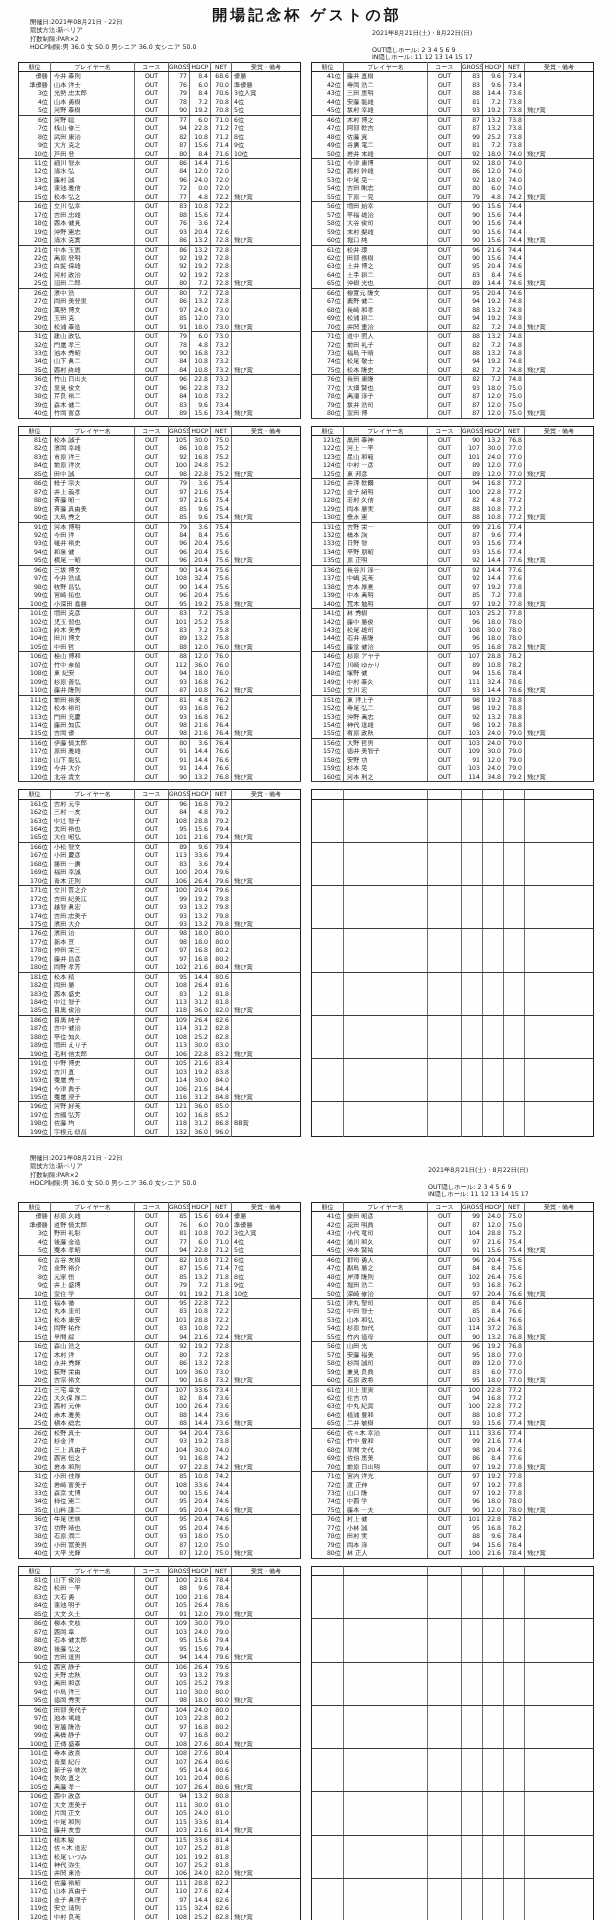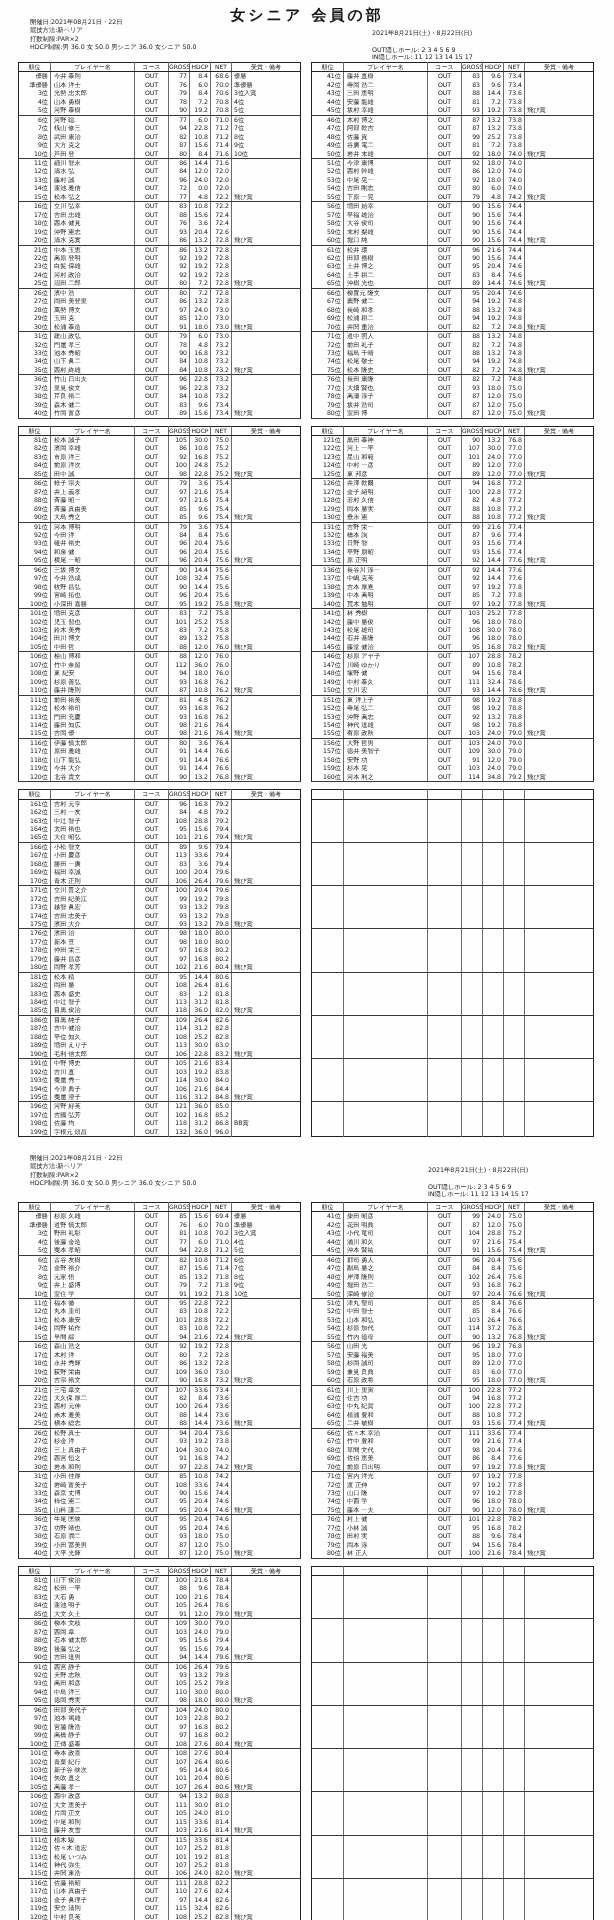--- a/index.html
+++ b/index.html
@@ -35,21 +35,21 @@
   td.c2{text-align:center;}
   td.c3,td.c4,td.c5{text-align:right;padding-right:2px;}
   td.c6{text-align:left;padding-left:2px;}
 </style>
 </head>
 <body>
 
 <div>
 
   <section class="doc doc-members">
-    <h1 class="doc-title">女シニア 会員の部</h1>
+    <h1 class="doc-title">開場記念杯 ゲストの部</h1>
     <div class="meta">
       <div>開催日:2021年08月21日・22日</div>
       <div>競技方法:新ペリア</div>
       <div>打数制限:PAR×2</div>
       <div>HDCP制限:男 36.0 女 50.0 男シニア 36.0 女シニア 50.0</div>
     </div>
     <div class="rinfo">
       <div class="dates">2021年8月21日(土)・8月22日(日)</div>
       <div>OUT隠しホール: 2 3 4 5 6 9</div>
       <div>IN隠しホール: 11 12 13 14 15 17</div>

